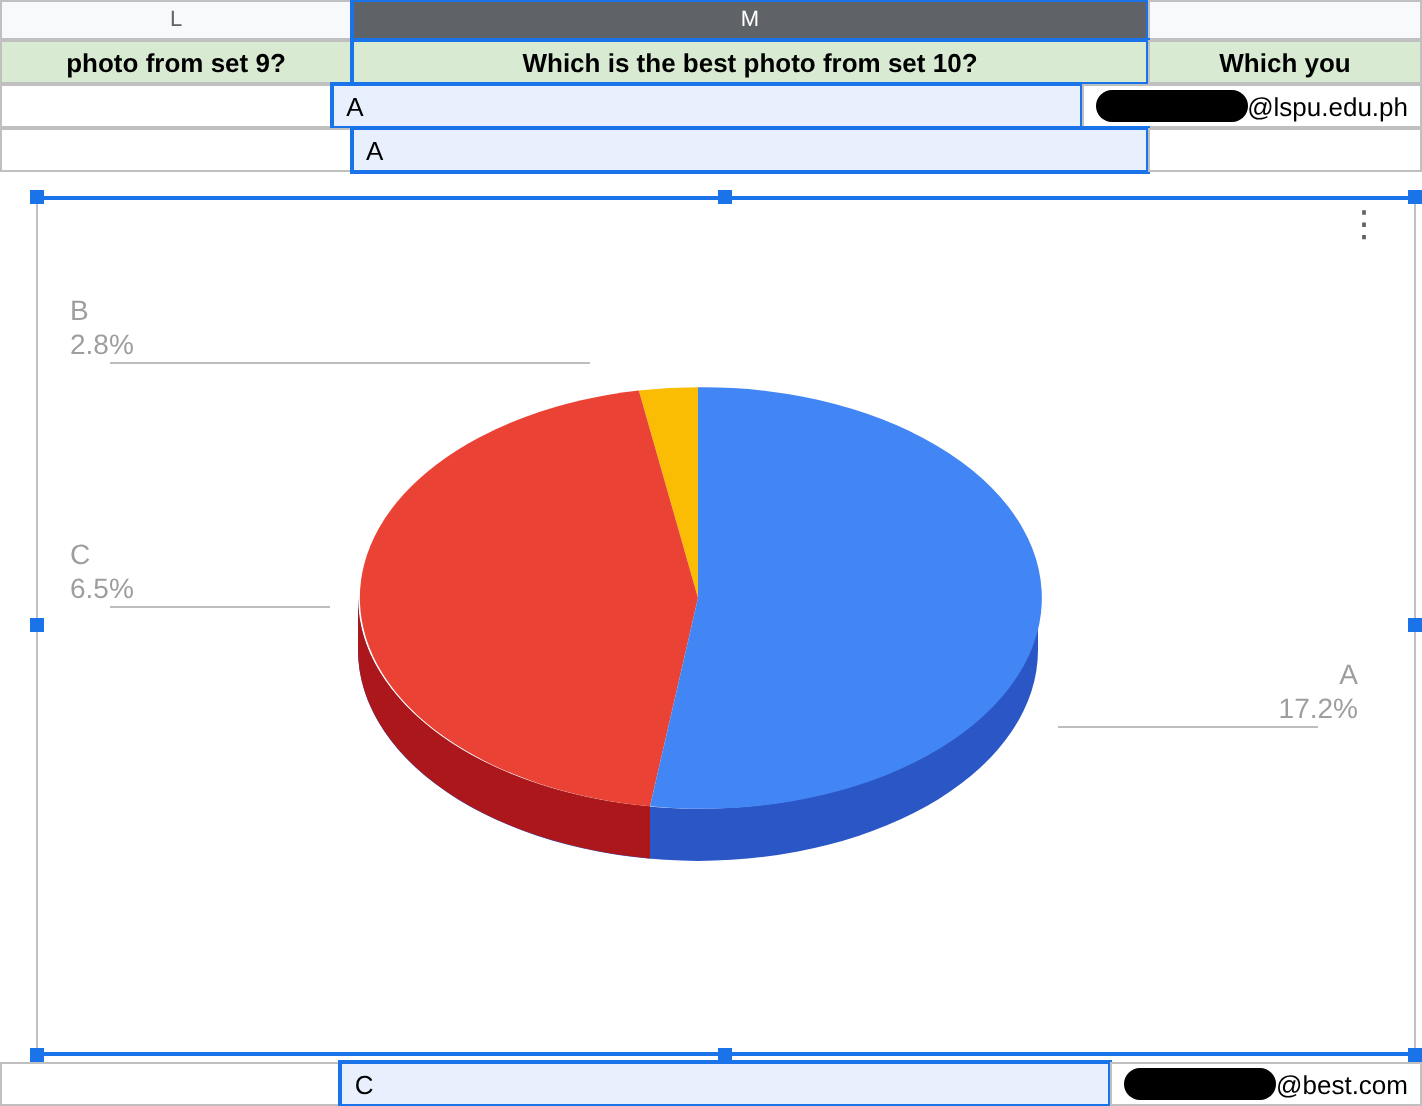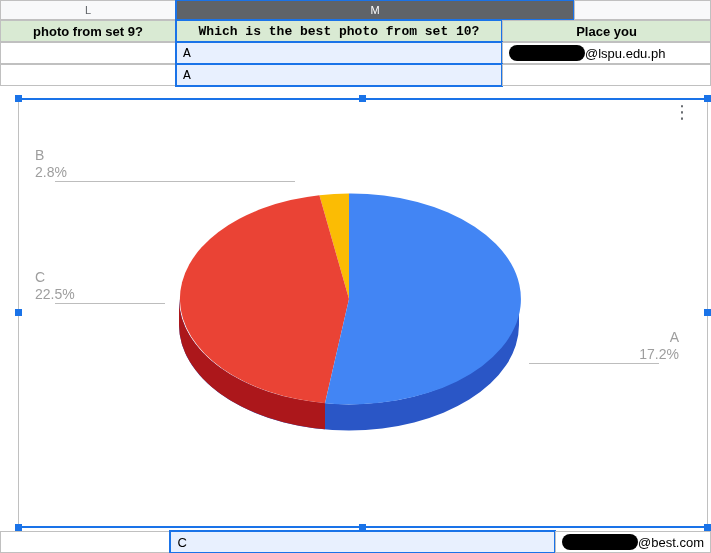--- a/index.html
+++ b/index.html
@@ -10,21 +10,21 @@
 .col-headers { display: flex; height: 20px; }
 .col-header { background: #f8f9fa; border: 1px solid #c0c0c0; display: flex; align-items: center; justify-content: center; font-size: 11px; color: #5f6368; }
 .col-L { width: 176px; }
 .col-M { width: 398px; background: #5f6368; color: #fff; border: 1px solid #5f6368; }
 .col-N { flex: 1; }
 
 .row { display: flex; height: 22px; }
 .cell { border: 1px solid #c0c0c0; display: flex; align-items: center; padding: 0 6px; font-size: 13px; }
 .header-row .cell { background: #d9ead3; font-weight: bold; justify-content: center; }
 .cell-L { width: 176px; }
-.cell-M { width: 326px; font-family: Liberation Mono, monospace; }
+.cell-M { width: 398px; }
 .cell-N { flex: 1; }
 
 .selected-col { outline: 2px solid #1a73e8; outline-offset: -1px; }
 
 .data-cell-M { background: #e8f0fe; }
 
 .redacted { display: inline-block; background: #000; border-radius: 10px; width: 76px; height: 16px; vertical-align: middle; }
 
 .chart-container { position: absolute; left: 18px; top: 98px; width: 690px; height: 430px; border: 1px solid #c0c0c0; background: #fff; }
 .chart-handle { position: absolute; width: 7px; height: 7px; background: #1a73e8; }
@@ -53,21 +53,21 @@
 <div class="sheet">
   <div class="col-headers">
     <div class="col-header col-L">L</div>
     <div class="col-header col-M selected-col">M</div>
     <div class="col-header col-N"></div>
   </div>
 
   <div class="row header-row">
     <div class="cell cell-L">photo from set 9?</div>
     <div class="cell cell-M selected-col">Which is the best photo from set 10?</div>
-    <div class="cell cell-N">Place you</div>
+    <div class="cell cell-N">Which you</div>
   </div>
 
   <div class="row">
     <div class="cell cell-L"></div>
     <div class="cell cell-M data-cell-M selected-col">A</div>
     <div class="cell cell-N">
       <span class="redacted"></span>
       <span>@lspu.edu.ph</span>
     </div>
   </div>
@@ -94,21 +94,21 @@
   <div class="chart-menu">⋮</div>
 
   <div class="slice-label" style="left:16px; top:48px;">
     <span class="name">B</span>
     <span class="pct">2.8%</span>
   </div>
   <div class="leader" style="left:36px; top:82px; width:240px;"></div>
 
   <div class="slice-label" style="left:16px; top:170px;">
     <span class="name">C</span>
-    <span class="pct">22.5%</span>
+    <span class="pct">6.5%</span>
   </div>
   <div class="leader" style="left:36px; top:204px; width:110px;"></div>
 
   <div class="slice-label" style="right:28px; top:230px; text-align:right;">
     <span class="name">A</span>
     <span class="pct">17.2%</span>
   </div>
   <div class="leader" style="right:48px; top:264px; width:130px;"></div>
 
   <div class="pie-area">

